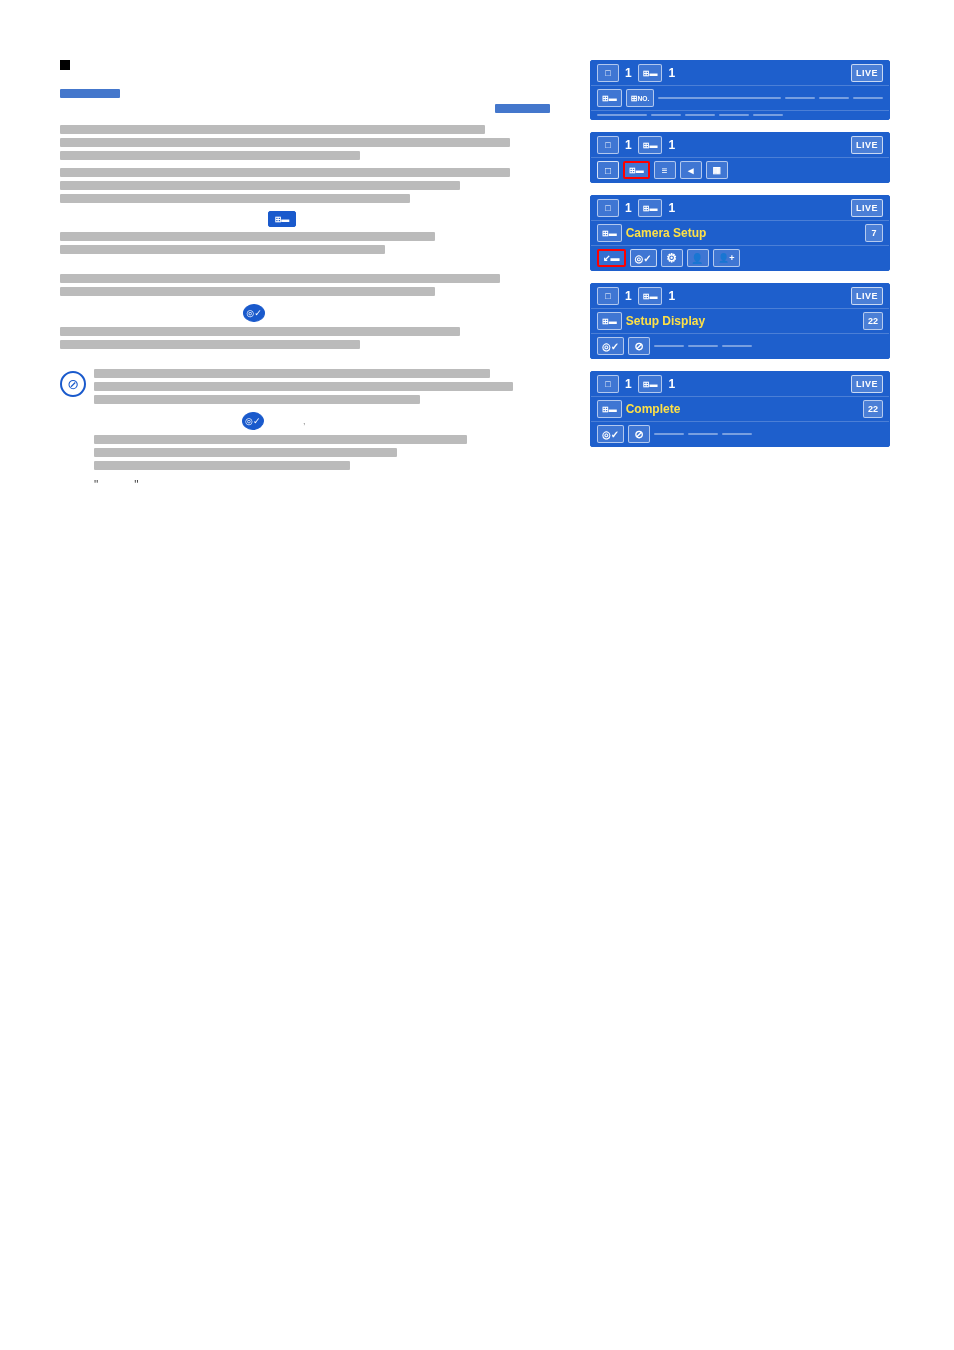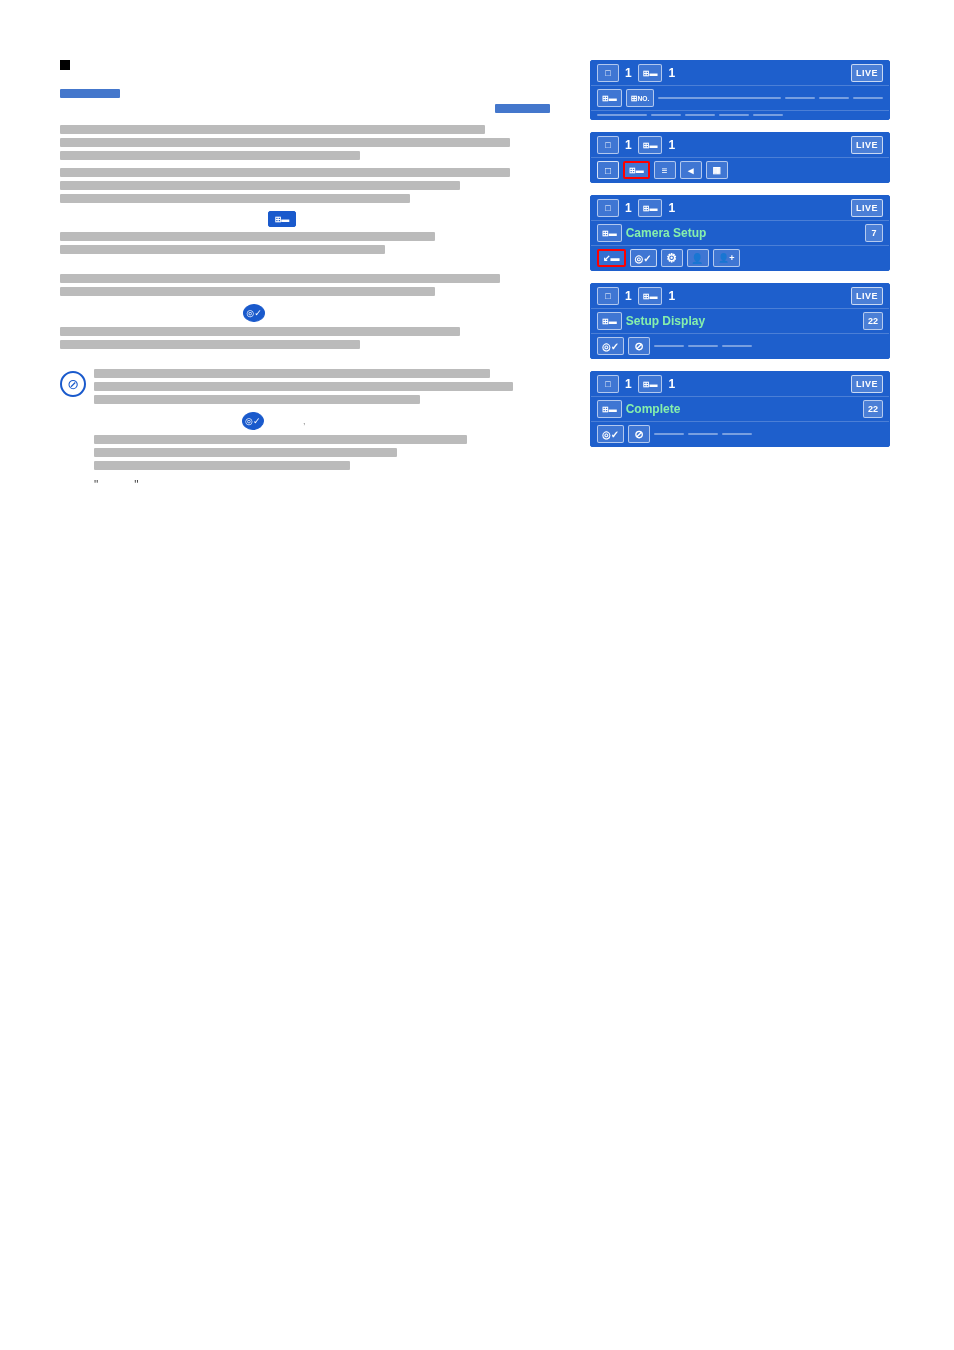--- a/index.html
+++ b/index.html
@@ -116,21 +116,21 @@
     }
 
     .panel-icon.red-box {
       border: 2px solid red;
       background: rgba(255,255,255,0.1);
     }
 
     .panel-title {
       font-size: 12px;
       font-weight: bold;
-      color: #86efac;
+      color: #fde047;
       flex: 1;
     }
 
     .panel-num {
       font-size: 12px;
       font-weight: bold;
       color: white;
     }
 
     .dash-line {

